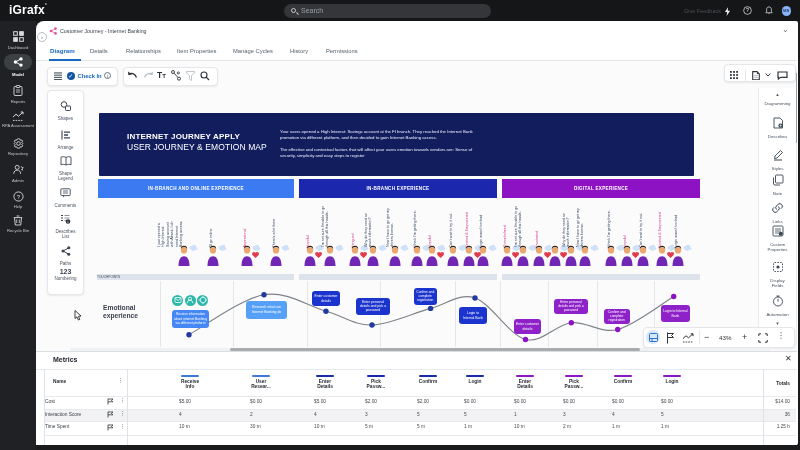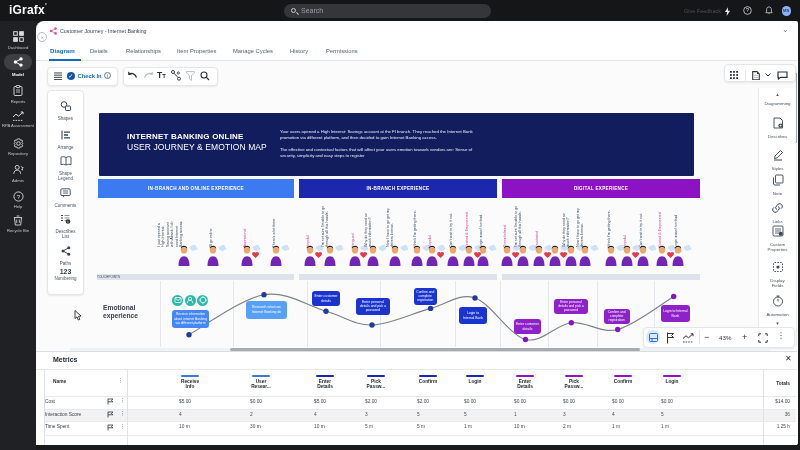--- a/index.html
+++ b/index.html
@@ -284,21 +284,21 @@
             <circle cx="2" cy="5" r="1.5" fill="#394552"></circle>
             <circle cx="7.8" cy="1.8" r="1.5" fill="#394552"></circle>
             <circle cx="7.8" cy="8.2" r="1.5" fill="#394552"></circle>
             <path d="M2 5 L7.8 1.8 M2 5 L7.8 8.2" stroke="#394552" stroke-width="1"></path>
           </svg><div class="lbl">Paths</div></div>
 <div class="ltitem" style="top:206.5px;">
           <div style="font-size:7px;font-weight:bold;color:#394552;">123</div>
           <div class="lbl">Numbering</div>
         </div>
 <div id="banner">
-          <div class="t1">INTERNET BANKING ONLINE</div>
+          <div class="t1">INTERNET JOURNEY APPLY</div>
           <div class="t2">USER JOURNEY &amp; EMOTION MAP</div>
           <div class="p" style="top:16px;">Your users opened a High Interest: Savings account at the FI branch. They reached the Internet Bank promotion via different platform, and then decided to gain Internet Banking access.</div>
           <div class="p" style="top:34px;">The effective and contextual factors that will affect your users emotion towards vendors are: Sense of security, simplicity and easy steps to register</div>
         </div>
 <div class="band" style="left:62px;width:196px;background:#3b7af0;">IN-BRANCH AND ONLINE EXPERIENCE</div>
 <div class="band" style="left:263px;width:198px;background:#1b28ad;">IN-BRANCH EXPERIENCE</div>
 <div class="band" style="left:466px;width:198px;background:#8d12c4;">DIGITAL EXPERIENCE</div>
 <div class="pcol" style="left:137.0px;top:139px;width:30px;height:70px;">
 <div class="plabel" style="left:11px;bottom:23px;width:30px;transform-origin:0 100%;transform:rotate(-90deg);position:absolute;">I just opened a High Interest Saving account with Abank. I do need Internet Banking access.</div>
 <div style="position:absolute;left:4.5px;bottom:0px;"><svg width="20" height="21" viewBox="0 0 20 21">

